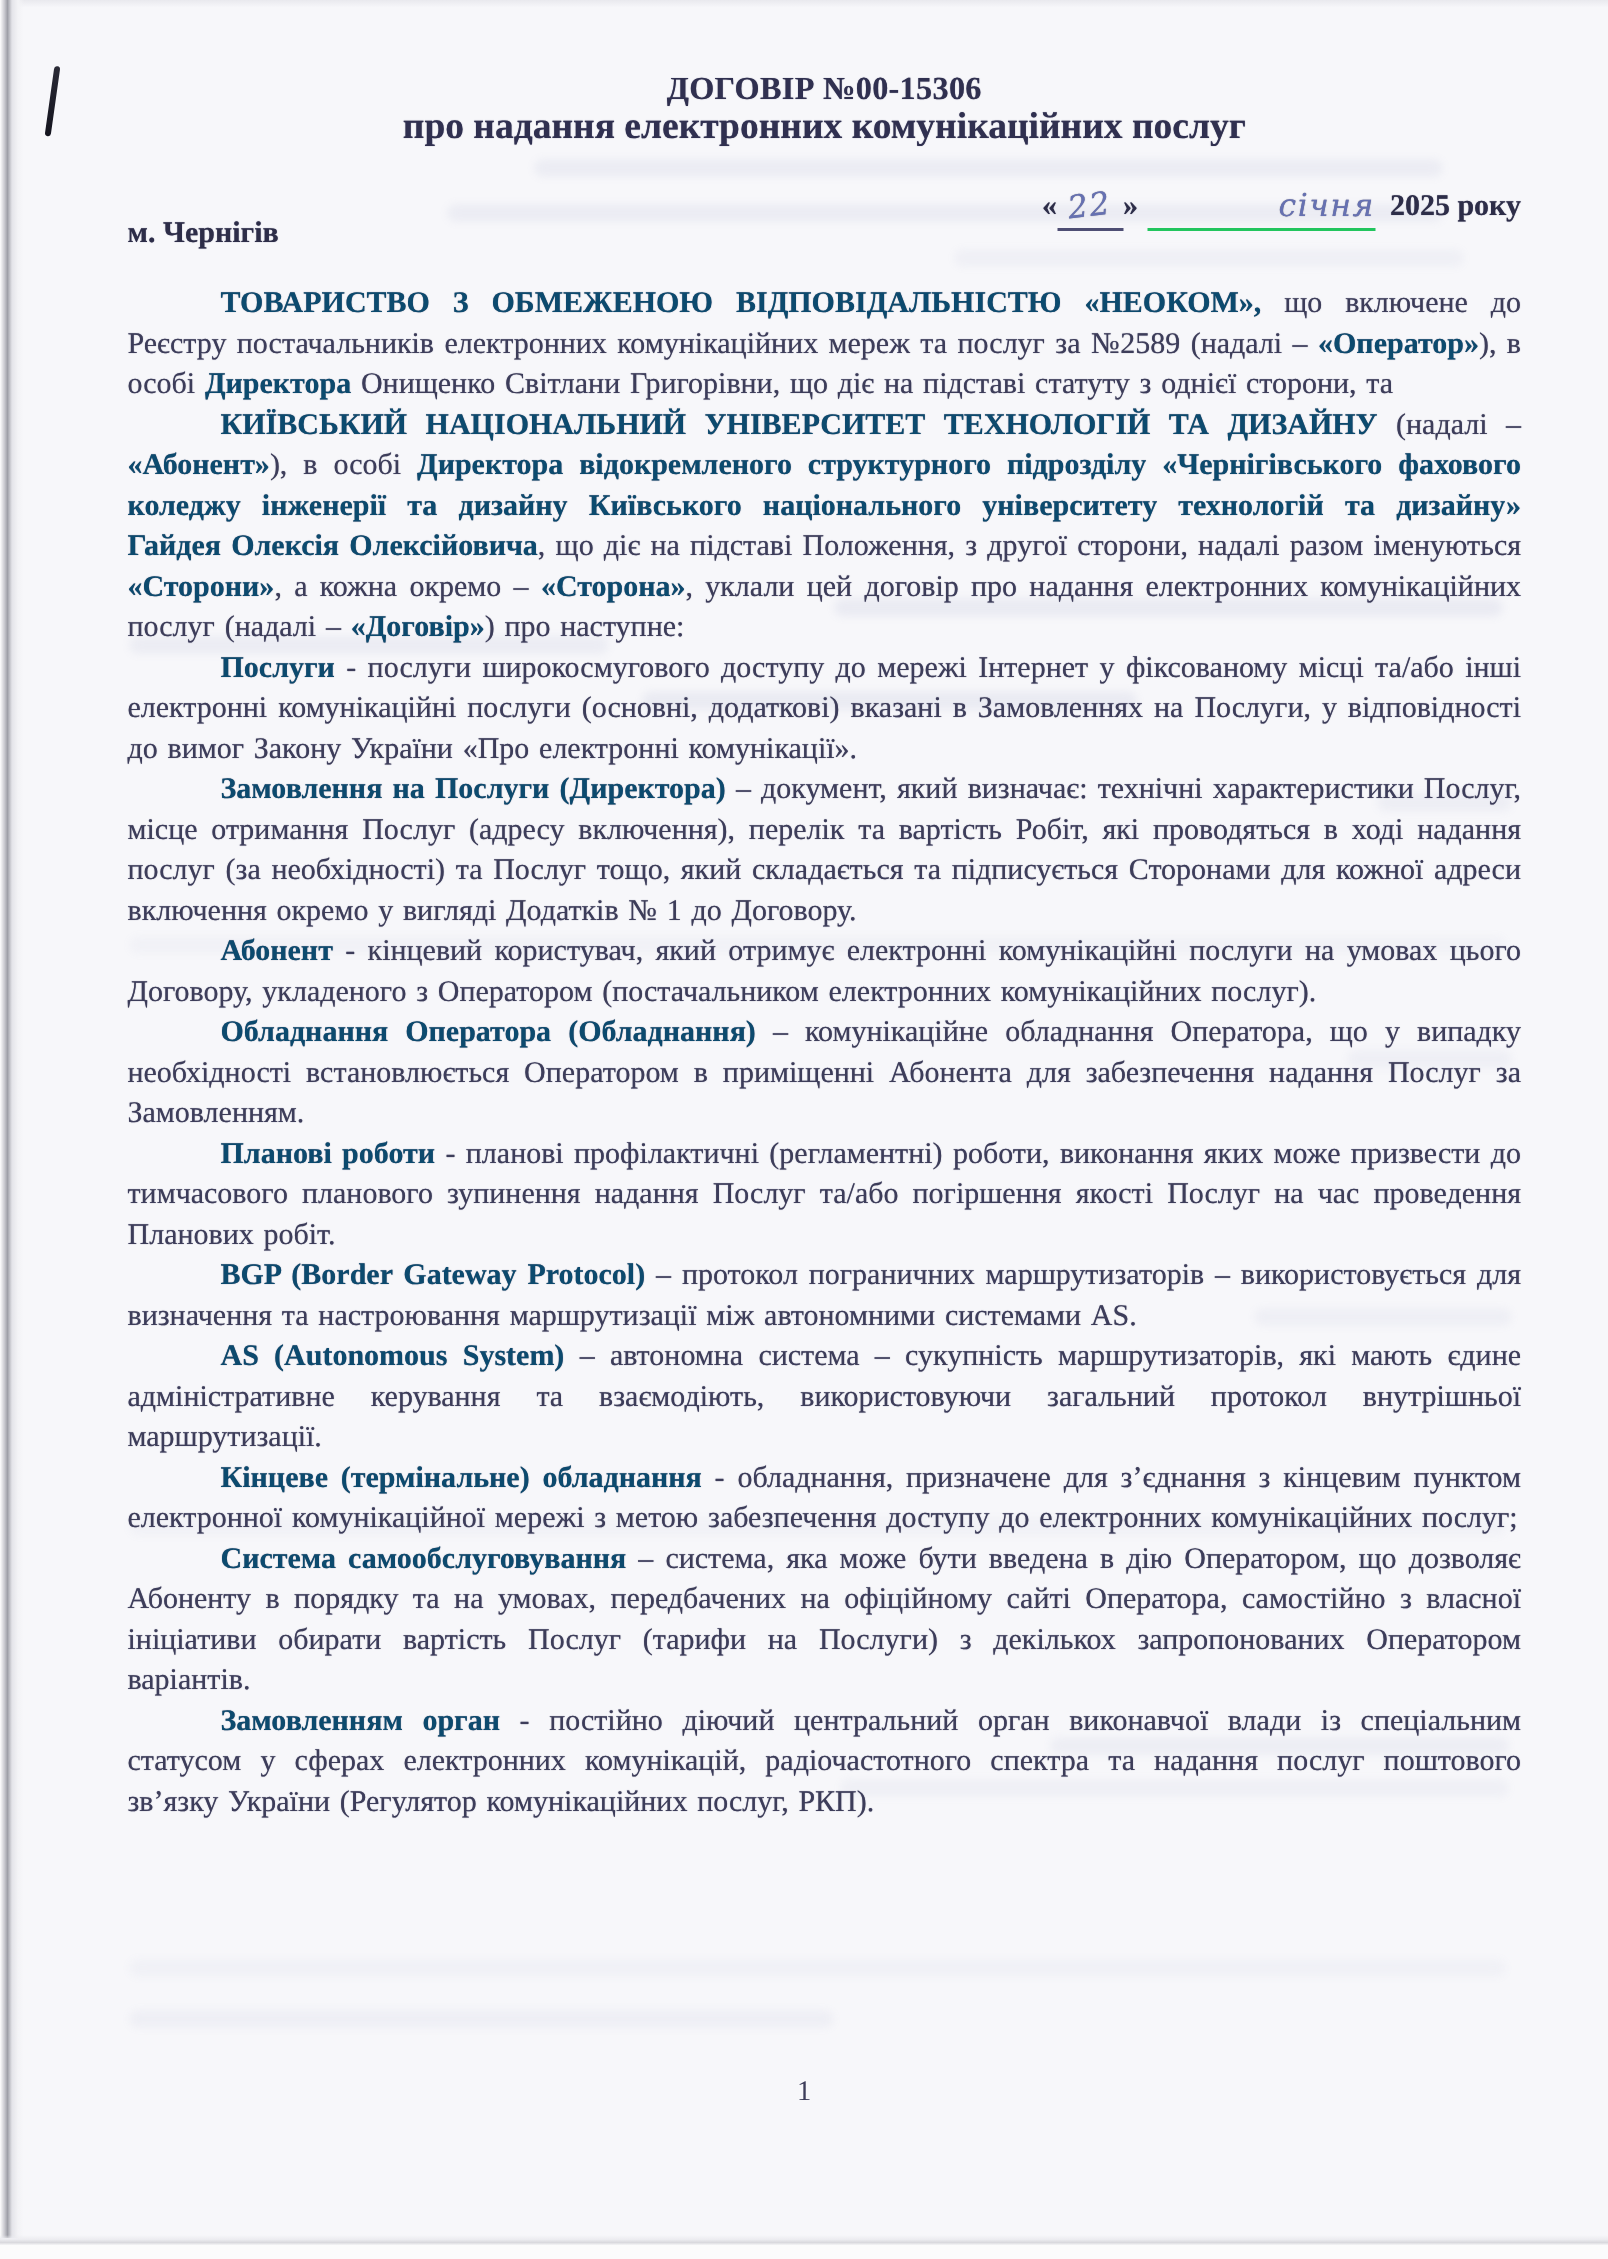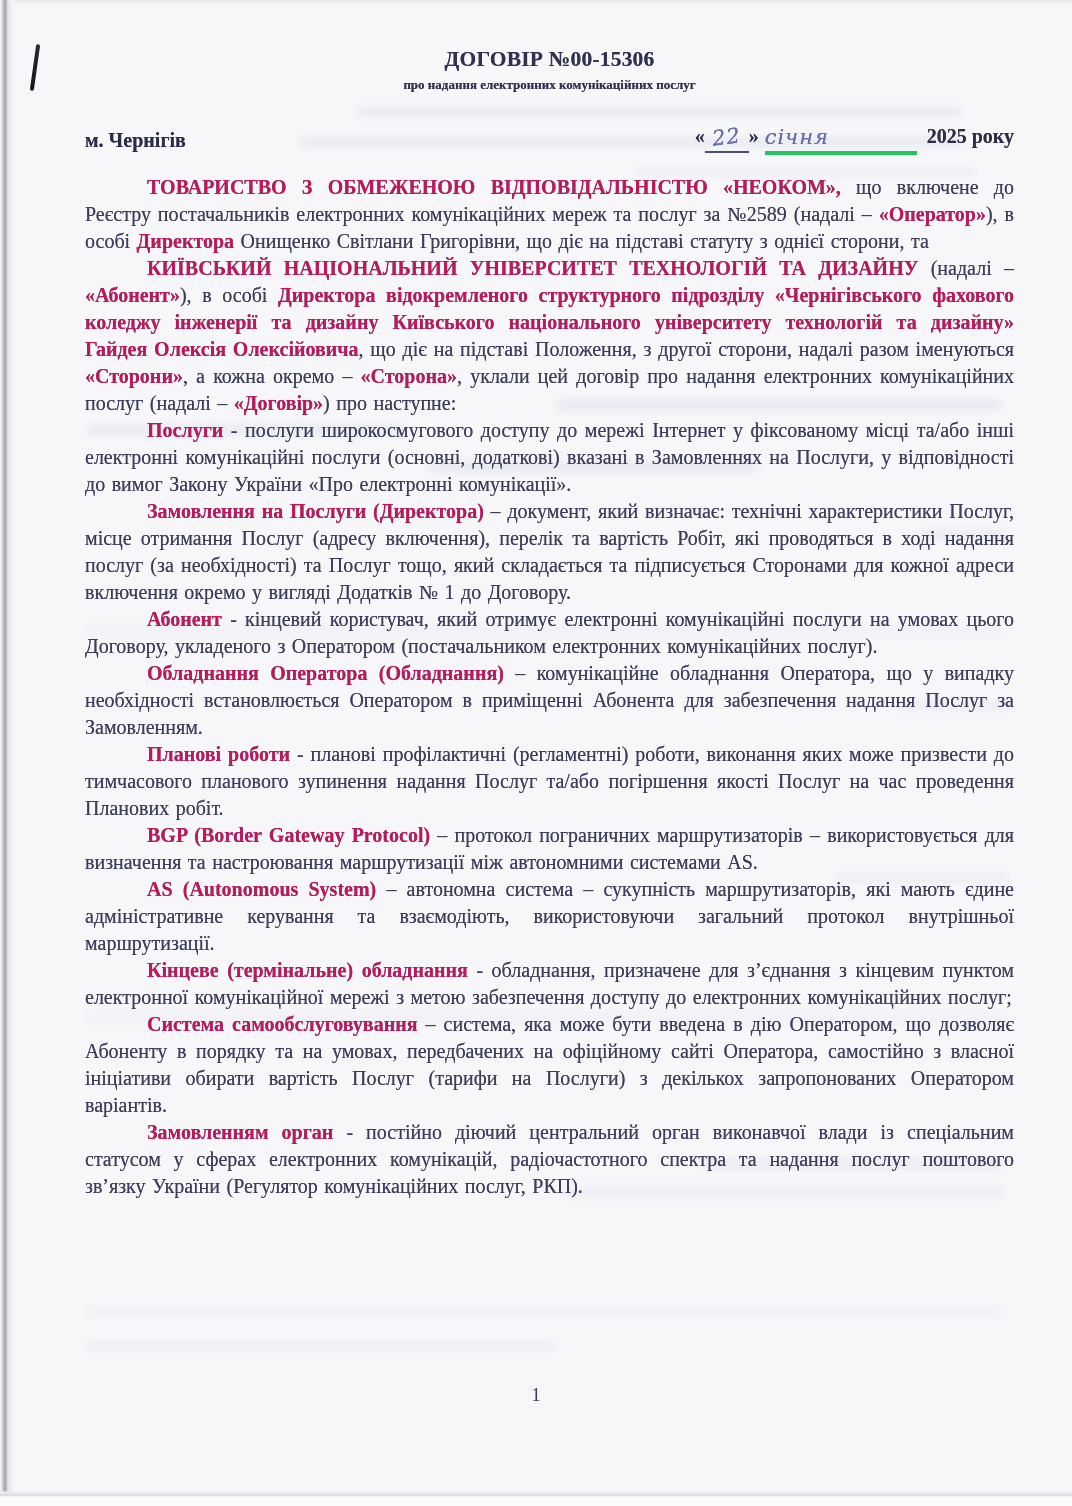--- a/index.html
+++ b/index.html
@@ -51,46 +51,46 @@
   .a12{top:1158px;left:700px;width:306px;opacity:.09;}
   .a13{top:1186px;left:560px;width:446px;opacity:.07;}
   .a14{top:1306px;left:86px;width:918px;opacity:.06;}
   .a15{top:1340px;left:86px;width:470px;opacity:.08;}
 
   .content{
     position:absolute;left:85px;right:58px;top:46px;z-index:2;
     color:#3d3d5a;font-size:20px;line-height:27px;
     text-shadow:0 0 .6px rgba(55,55,85,.75);
   }
-  .content b{color:#be185d;}
+  .content b{color:#0c4a6e;}
   .doc-title{
     text-align:center;font-weight:bold;font-size:21.5px;line-height:26px;
     color:#303050;letter-spacing:.2px;margin:0;
   }
   .doc-subtitle{
-    text-align:center;font-weight:bold;font-size:13px;line-height:26px;
+    text-align:center;font-weight:bold;font-size:25px;line-height:26px;
     color:#303050;margin:0;
   }
   .meta-row{
     display:flex;justify-content:space-between;align-items:flex-end;
     margin-top:25px;font-weight:bold;color:#2d2d48;
   }
   .date-part{white-space:nowrap;}
   .hand{
     font-family:"DejaVu Serif", serif;font-style:italic;font-weight:normal;
     color:#6671b2;font-size:21px;letter-spacing:1px;
   }
   .u-day{
     display:inline-block;min-width:44px;text-align:center;
     border-bottom:2px solid #4e4e74;transform:translateY(1px);
   }
   .u-day .hand{display:inline-block;transform:rotate(-7deg);}
   .u-month{
-    display:inline-block;min-width:152px;text-align:left;
-    border-bottom:4px solid #22c55e;margin:0 10px 0 6px;transform:translateY(1px);
+    display:inline-block;min-width:152px;text-align:right;
+    border-bottom:2px solid #22c55e;margin:0 10px 16px 6px;transform:translateY(1px);
   }
   .body-text{margin-top:20px;}
   .para{
     margin:0;text-align:justify;text-indent:62px;word-spacing:1.5px;
   }
   .section-heading{
     text-align:center;font-weight:bold;font-size:21px;line-height:26px;
     color:#303050;margin:17px 0 13px 0;
   }
   .defs{margin-top:0;}

